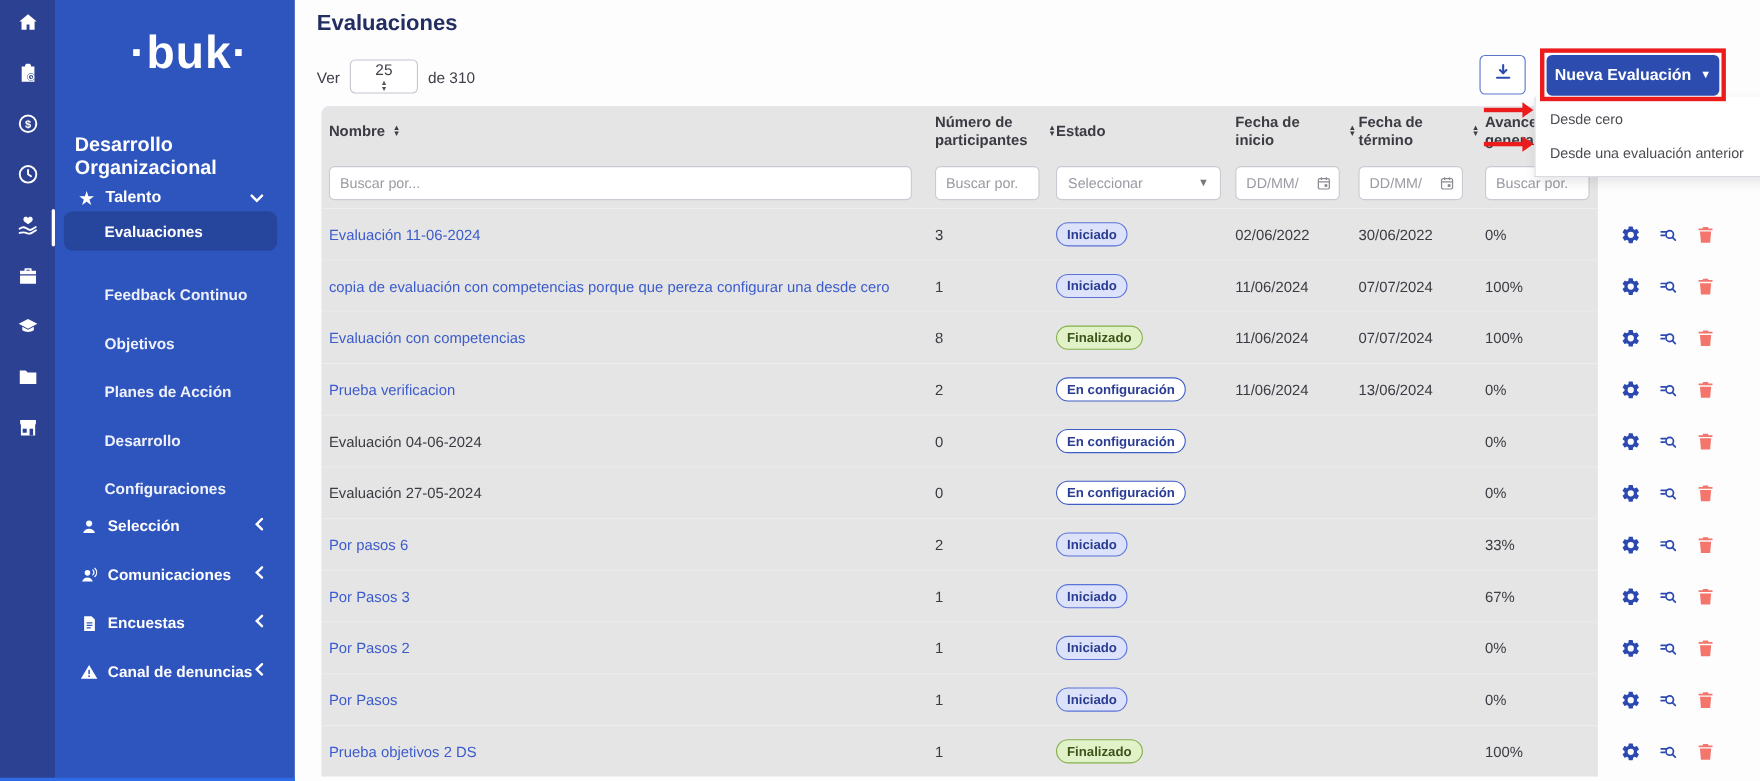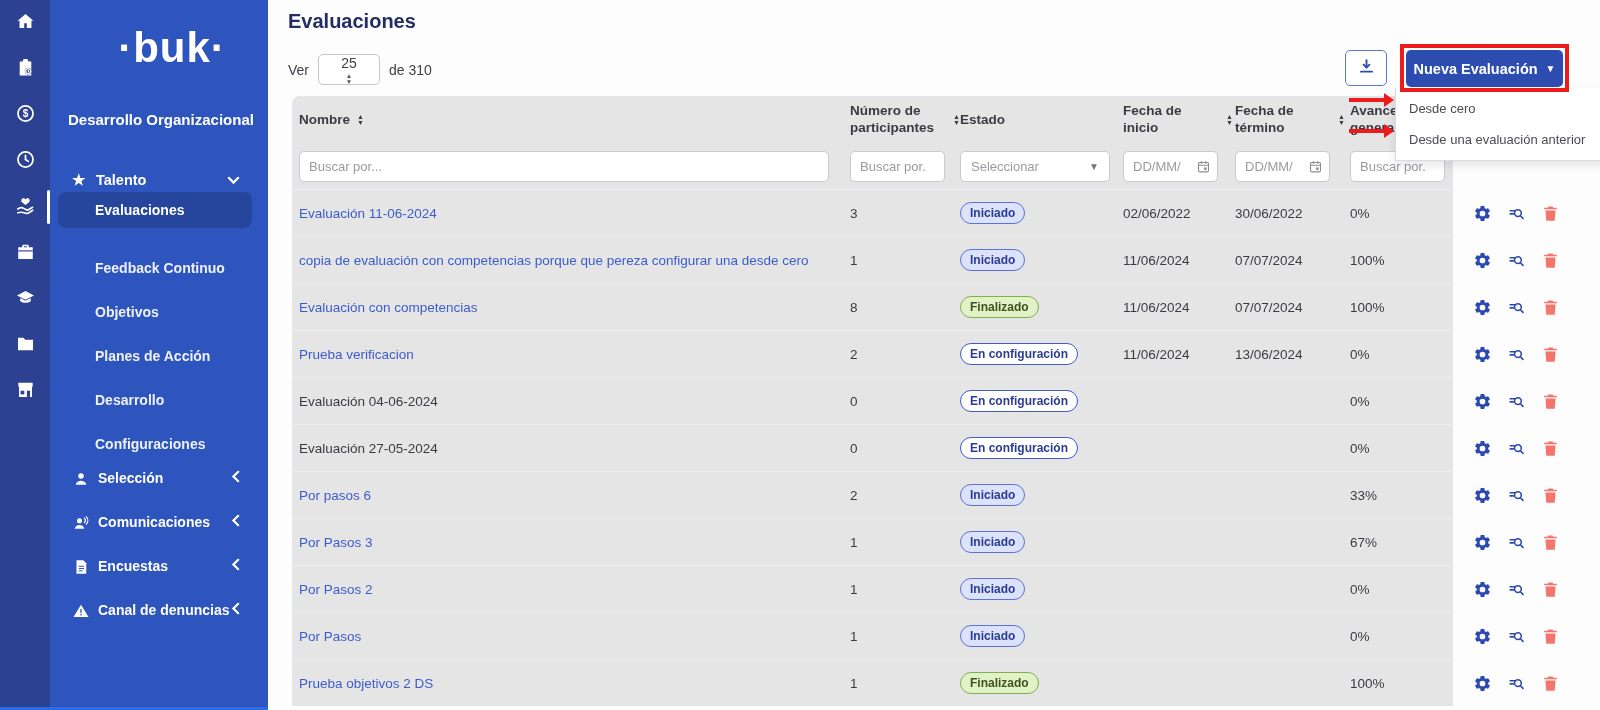--- a/index.html
+++ b/index.html
@@ -8,21 +8,21 @@
 
   
   .rail{position:absolute;left:0;top:0;width:50px;height:710px;background:#2c4192;z-index:3;}
   .rail-item{position:relative;width:50px;height:46px;display:flex;align-items:center;justify-content:center;}
   .rail-item svg{width:21px;height:21px;}
   .rail-indicator{position:absolute;right:0;top:6px;width:3px;height:34px;background:#fff;border-radius:2px;}
 
   
   .sidebar{position:absolute;left:50px;top:0;width:218px;height:710px;background:#2e54bd;color:#fff;z-index:3;}
   .logo{position:absolute;top:24px;left:0;width:244px;text-align:center;font-size:42px;font-weight:700;letter-spacing:1px;color:#fff;}
-  .section-title{position:absolute;top:111px;left:18px;font-size:15px;font-weight:700;}
+  .section-title{position:absolute;top:121px;left:18px;font-size:18px;font-weight:700;}
   .module-row{position:absolute;top:163px;left:0;width:218px;height:34px;display:flex;align-items:center;font-size:14.5px;font-weight:700;cursor:pointer;}
   .module-row .mi{width:16px;margin-left:22px;margin-right:8px;font-size:15px;}
   .module-row .chev{margin-left:auto;margin-right:28px;display:flex;}
   .active-pill{position:absolute;top:192px;left:8px;width:194px;height:36px;background:rgba(0,0,0,0.17);border-radius:8px;display:flex;align-items:center;font-size:14px;font-weight:700;cursor:pointer;}
   .active-pill span{margin-left:37px;}
   .module-items{position:absolute;top:246px;left:0;width:218px;}
   .module-item{height:44px;line-height:44px;padding-left:45px;font-size:14px;font-weight:600;color:#eef1fb;cursor:pointer;}
   .groups{position:absolute;top:470px;left:0;width:218px;}
   .group-row{height:44px;display:flex;align-items:flex-start;font-size:14px;font-weight:600;cursor:pointer;}
   .group-row .gi{width:18px;height:18px;margin-left:22px;margin-right:8px;display:flex;}

